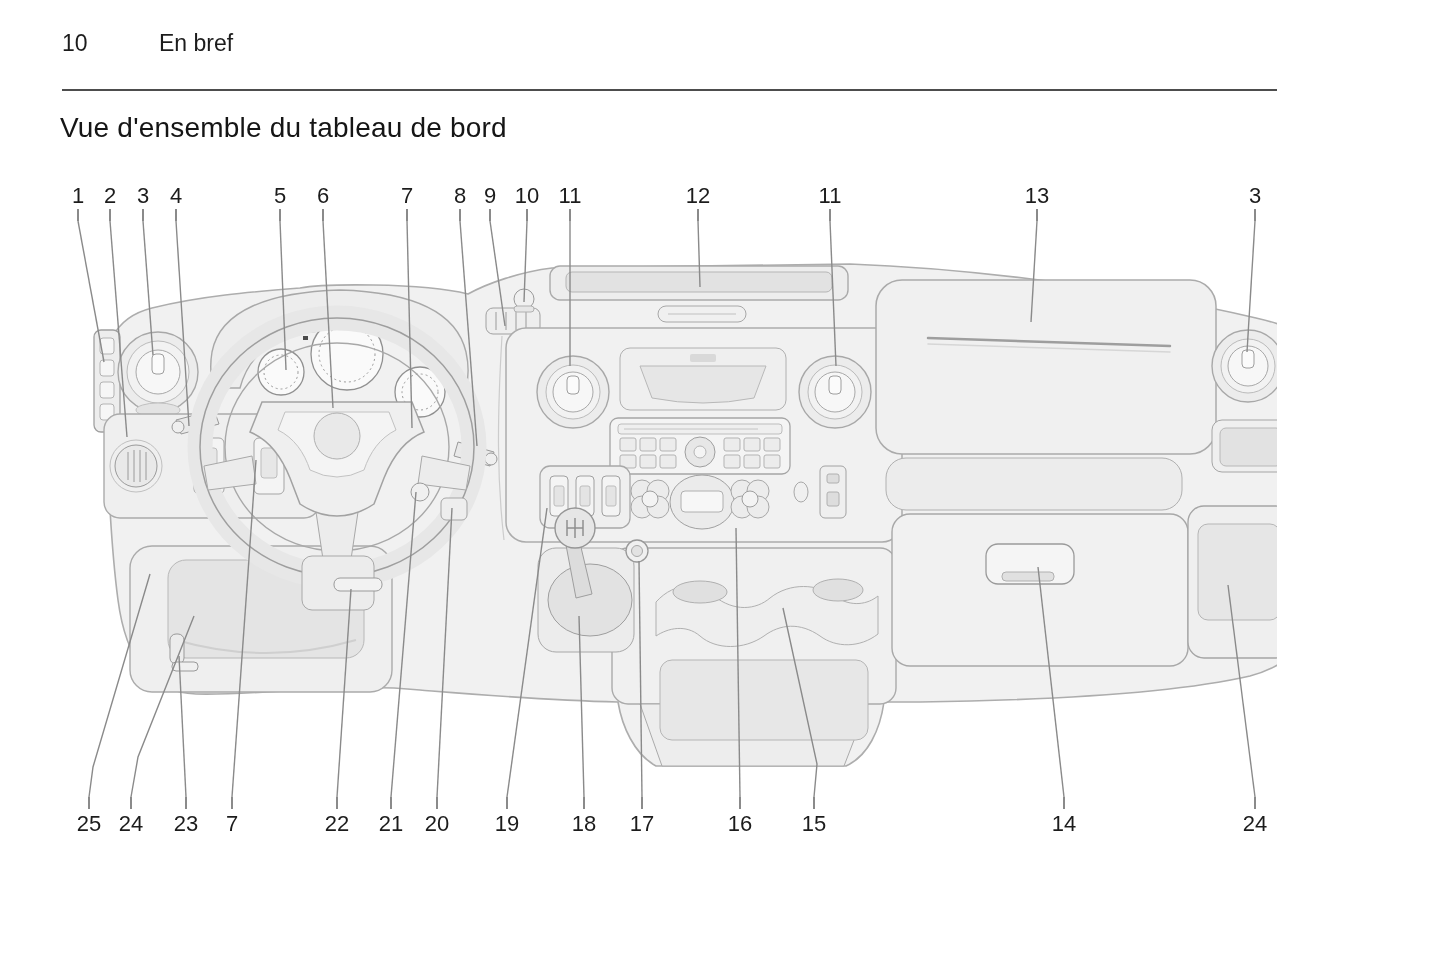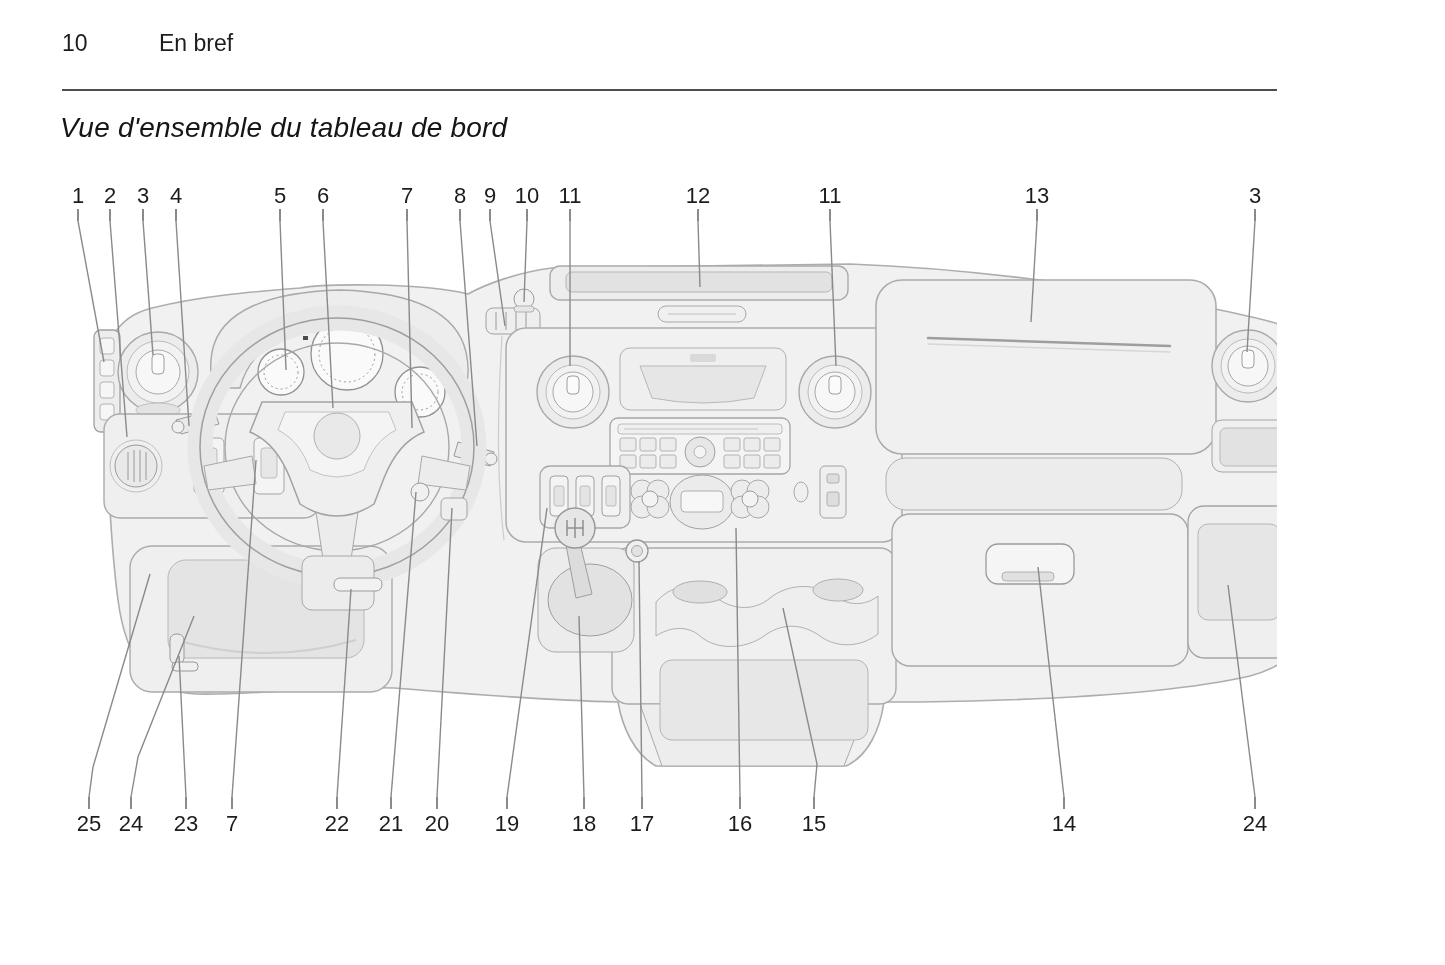--- a/index.html
+++ b/index.html
@@ -1,20 +1,20 @@
 <!DOCTYPE html>
 <html><head>
 <meta charset="utf-8">
 <style>
   html,body{margin:0;padding:0;background:#ffffff;font-family:"Liberation Sans",sans-serif;}
   .page{position:relative;width:1277px;height:965px;background:#ffffff;overflow:hidden;}
   .hdr{position:absolute;top:30px;left:62px;font-size:23px;color:#1c1c1c;}
   .hdr .sec{position:absolute;left:97px;top:0;white-space:nowrap;}
   .rule{position:absolute;top:89px;left:62px;width:1291px;height:2px;background:#4d4d4d;}
-  .title{position:absolute;top:112px;left:60px;margin:0;font-size:28px;font-weight:400;color:#151515;letter-spacing:0.2px;font-style:italic;}
+  .title{position:absolute;top:112px;left:60px;margin:0;font-size:28px;font-weight:400;color:#151515;letter-spacing:0.2px;}
   svg{position:absolute;top:0;left:0;}
   svg *{vector-effect:non-scaling-stroke;}
 </style>
 </head>
 <body>
 
 <div class="page">
 
   <div class="hdr">
     <span>10</span>

